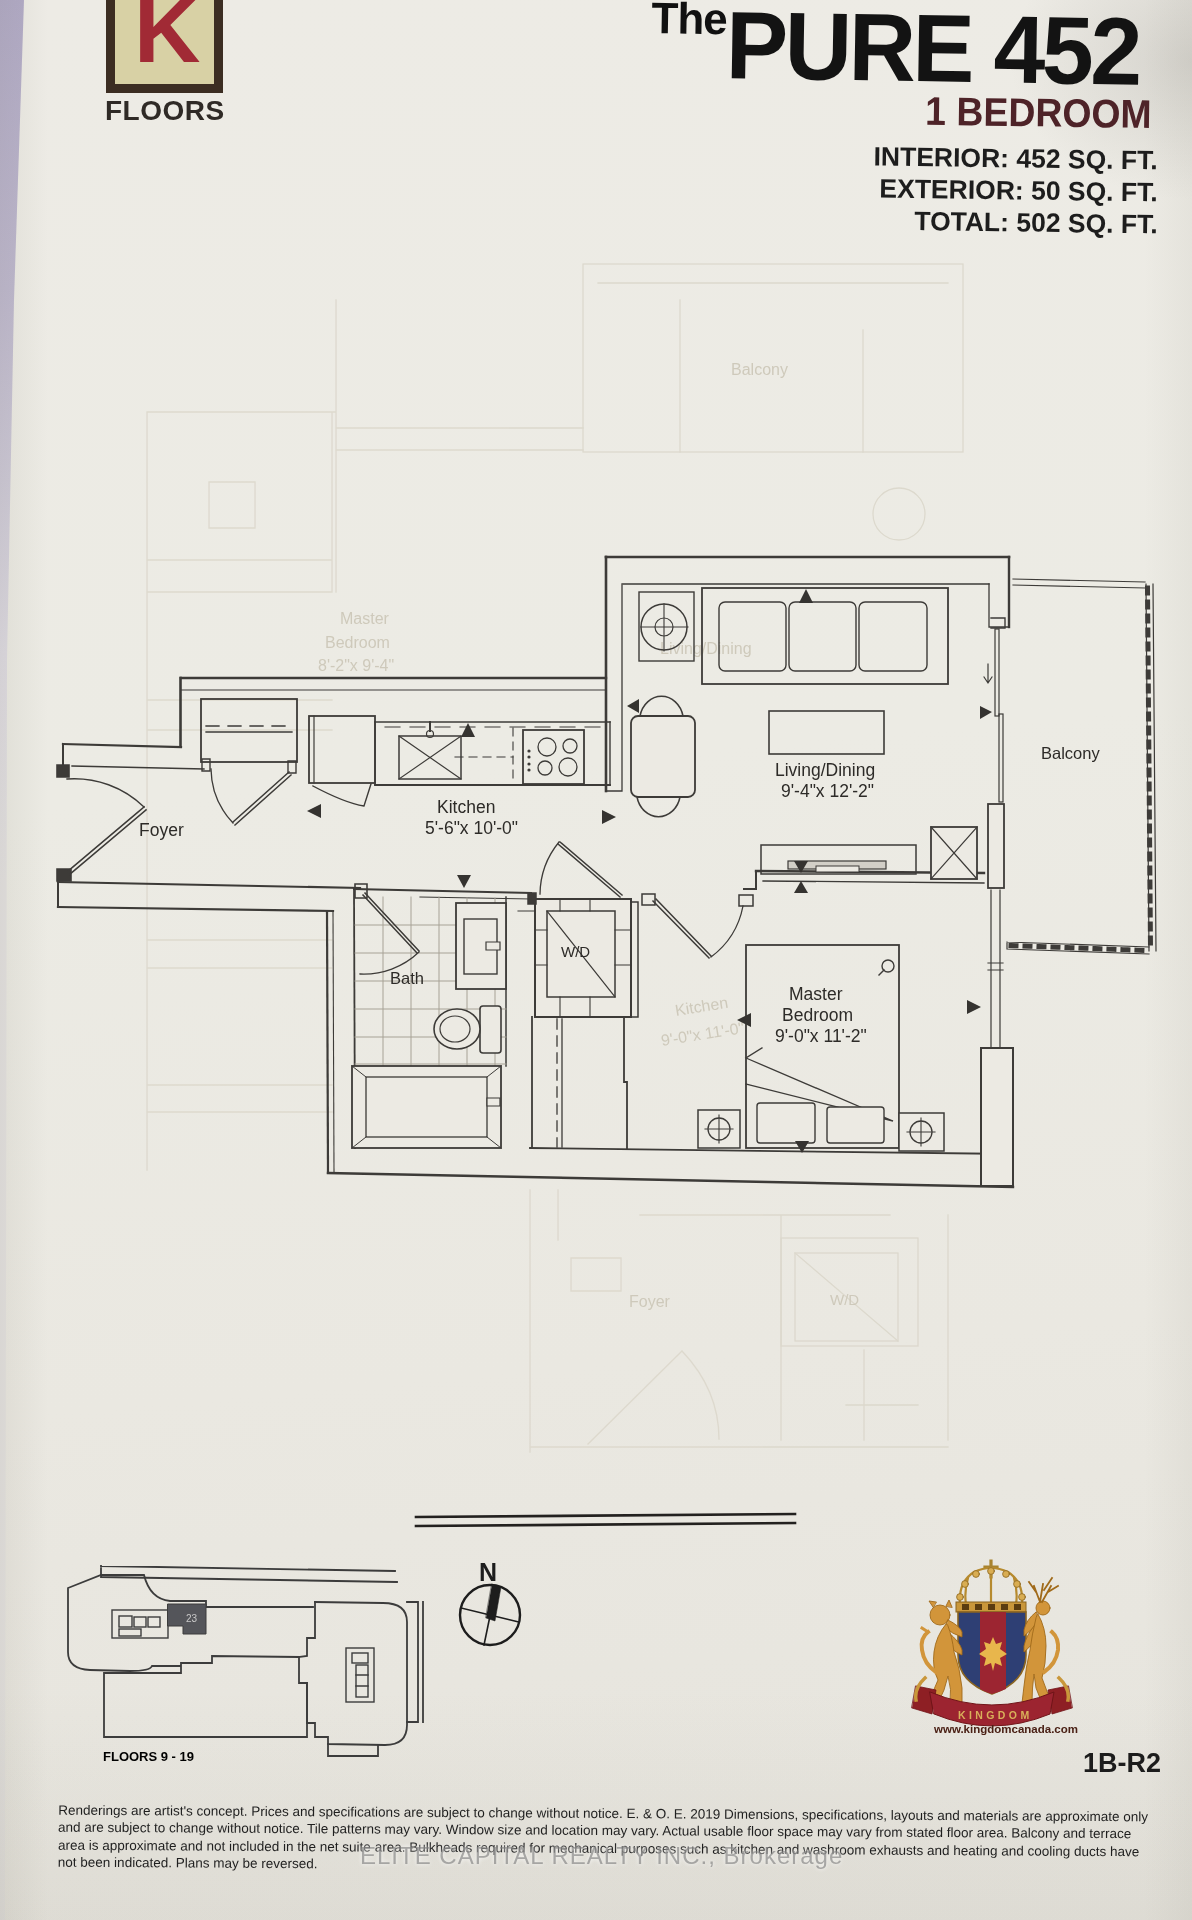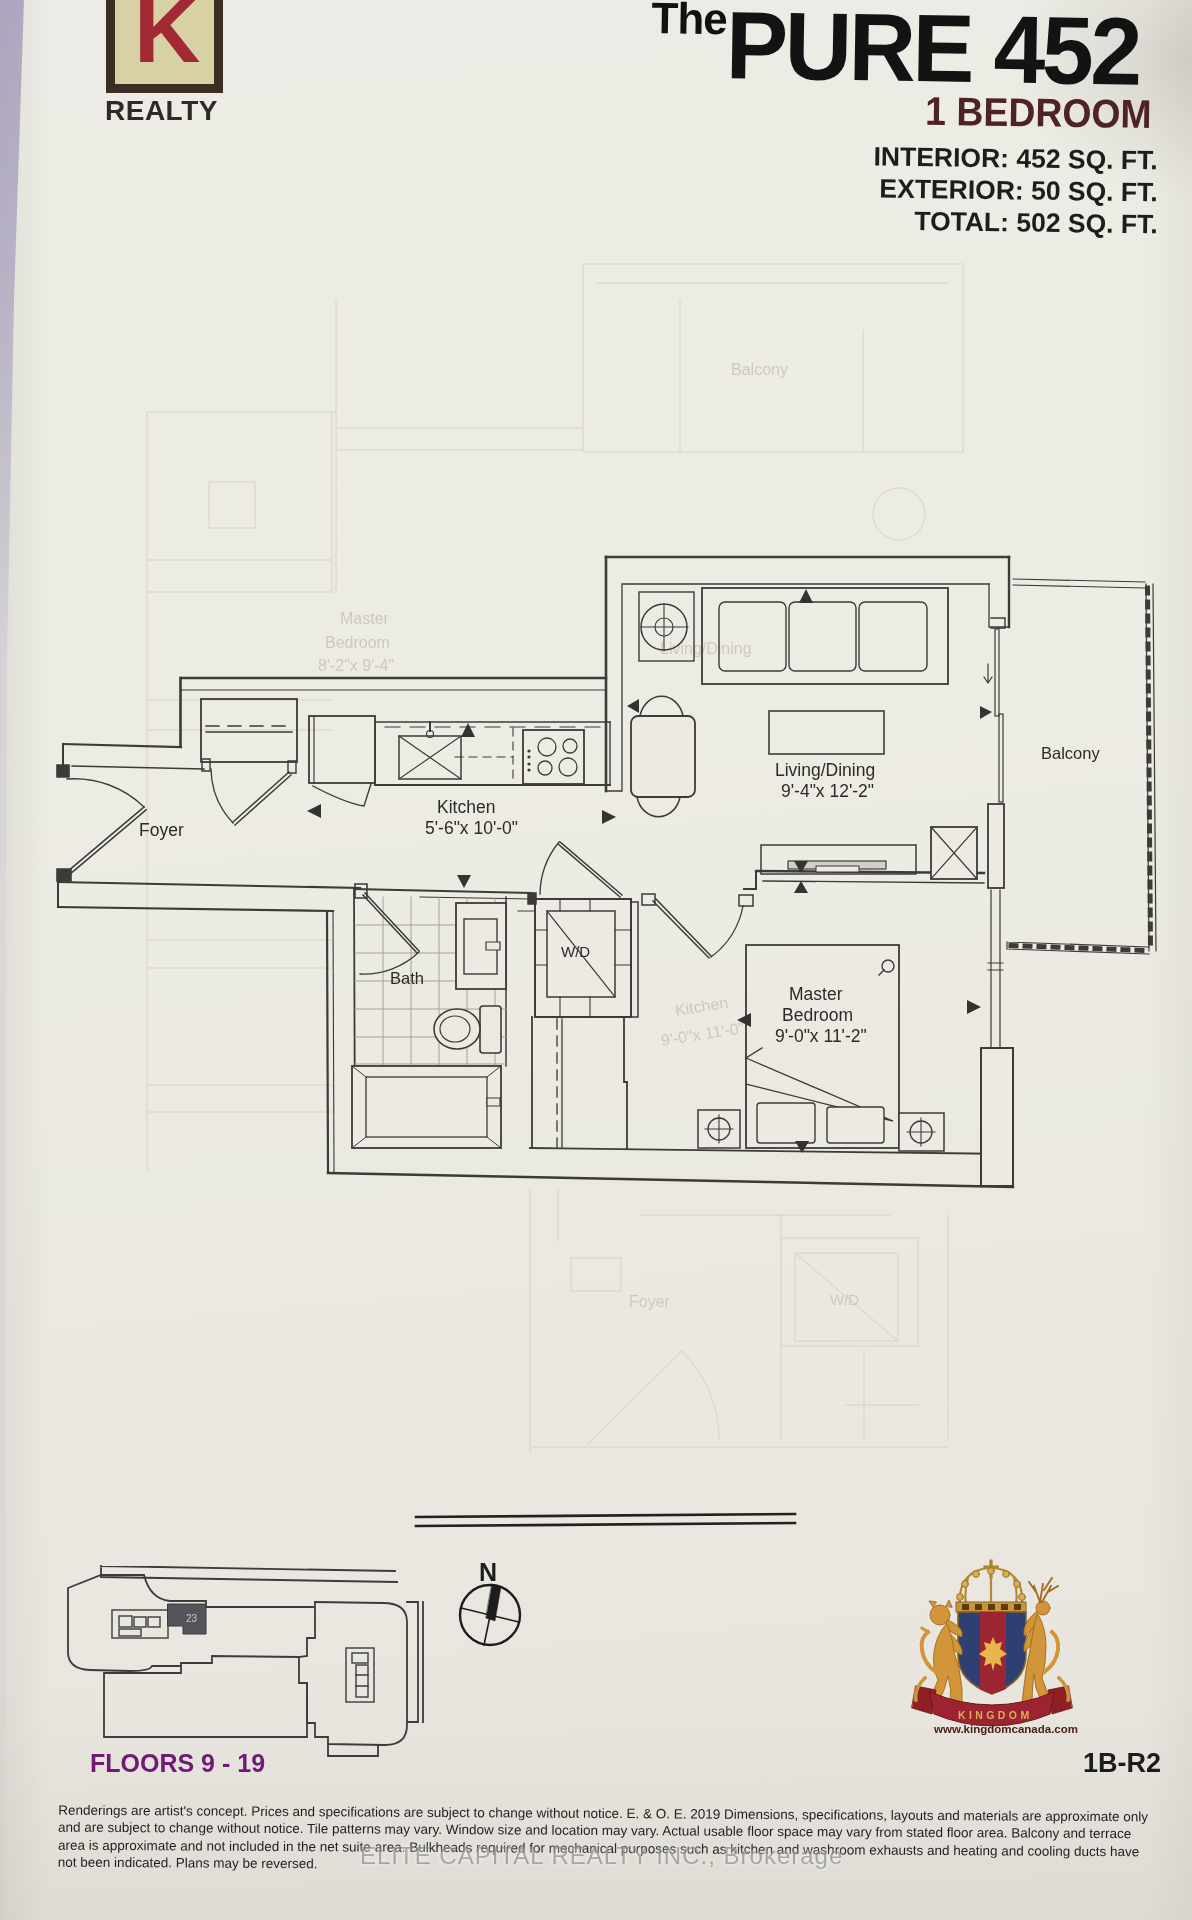--- a/index.html
+++ b/index.html
@@ -22,21 +22,21 @@
 <div style="position:absolute;left:0;top:0;width:27px;height:1920px;background:linear-gradient(180deg,#b1aac6 0%,#beb8ce 15%,#cdc9d7 25%,#dedbe2 34%,#e4e2e1 46%,#e4e2df 100%)"></div>
 
 <div class="paper"></div>
 
 <div class="shade"></div>
 
 <div style="position:absolute;left:106px;top:-32px;width:99px;height:107px;background:#d8d1a5;border:9px solid #3c2d22;"></div>
 
 <div style="position:absolute;left:134px;top:-12px;width:70px;height:104px;color:#a12a35;font-size:92px;line-height:0.92;font-weight:bold;">K</div>
 
-<div style="position:absolute;left:105px;top:95px;width:130px;color:#2f2a26;font-size:28px;font-weight:bold;letter-spacing:0.5px;">REALTY</div>
+<div style="position:absolute;left:105px;top:95px;width:130px;color:#2f2a26;font-size:28px;font-weight:bold;letter-spacing:0.5px;">FLOORS</div>
 
 <div style="position:absolute;transform:rotate(0.9deg);transform-origin:left top;left:652px;top:-11px;width:760px;white-space:nowrap;">
   <span style="font-size:44px;font-weight:bold;color:#111;vertical-align:44px;letter-spacing:-1px;">The</span><span style="font-size:96px;font-weight:bold;color:#131313;letter-spacing:-3.5px;display:inline-block;transform:scaleX(0.97);transform-origin:left bottom;">PURE 452</span>
 </div>
 
 <div class="hdrtxt" style="left:700px;top:92px;width:452px;text-align:right;font-size:40px;font-weight:bold;color:#4e2328;letter-spacing:0px;transform:rotate(0.8deg) scaleX(0.935);transform-origin:100% 0%;">1 BEDROOM</div>
 
 <div class="hdrtxt" style="left:700px;top:139px;width:458px;text-align:right;font-size:26.5px;font-weight:bold;color:#1d1d1d;">INTERIOR: 452 SQ. FT.</div>
 
 <div class="hdrtxt" style="left:700px;top:171px;width:458px;text-align:right;font-size:26.5px;font-weight:bold;color:#1d1d1d;">EXTERIOR: 50 SQ. FT.</div>
@@ -526,14 +526,14 @@
         <text x="934" y="1733" font-size="11.5px" font-weight="bold" font-family="Liberation Serif">www.kingdomcanada.com</text>
       </g>
 </svg>
 
 <div style="position:absolute;left:58px;top:1805px;width:1100px;font-size:13.5px;line-height:17.3px;letter-spacing:0px;color:#1f1f1f;transform:rotate(0.35deg);">Renderings are artist's concept. Prices and specifications are subject to change without notice. E. &amp; O. E. 2019 Dimensions, specifications, layouts and materials are approximate only and are subject to change without notice. Tile patterns may vary. Window size and location may vary. Actual usable floor space may vary from stated floor area. Balcony and terrace area is approximate and not included in the net suite area. Bulkheads required for mechanical purposes such as kitchen and washroom exhausts and heating and cooling ducts have not been indicated. Plans may be reversed.</div>
 
 <div style="position:absolute;left:360px;top:1842px;width:520px;font-size:24px;color:rgba(125,125,125,0.62);text-shadow:0 0 4px rgba(255,255,255,0.9);letter-spacing:1px;">ELITE CAPITAL REALTY INC., Brokerage</div>
 
 <div style="position:absolute;left:1083px;top:1748px;font-size:27px;font-weight:bold;color:#1c1c1c;">1B-R2</div>
 
-<div style="position:absolute;left:90px;top:1749px;font-size:25px;font-weight:bold;color:#701a75;letter-spacing:0px;">FLOORS 9 - 19</div>
+<div style="position:absolute;left:103px;top:1749px;font-size:13px;font-weight:bold;color:#000000;letter-spacing:0px;">FLOORS 9 - 19</div>
 </div>
 
 </body></html>

